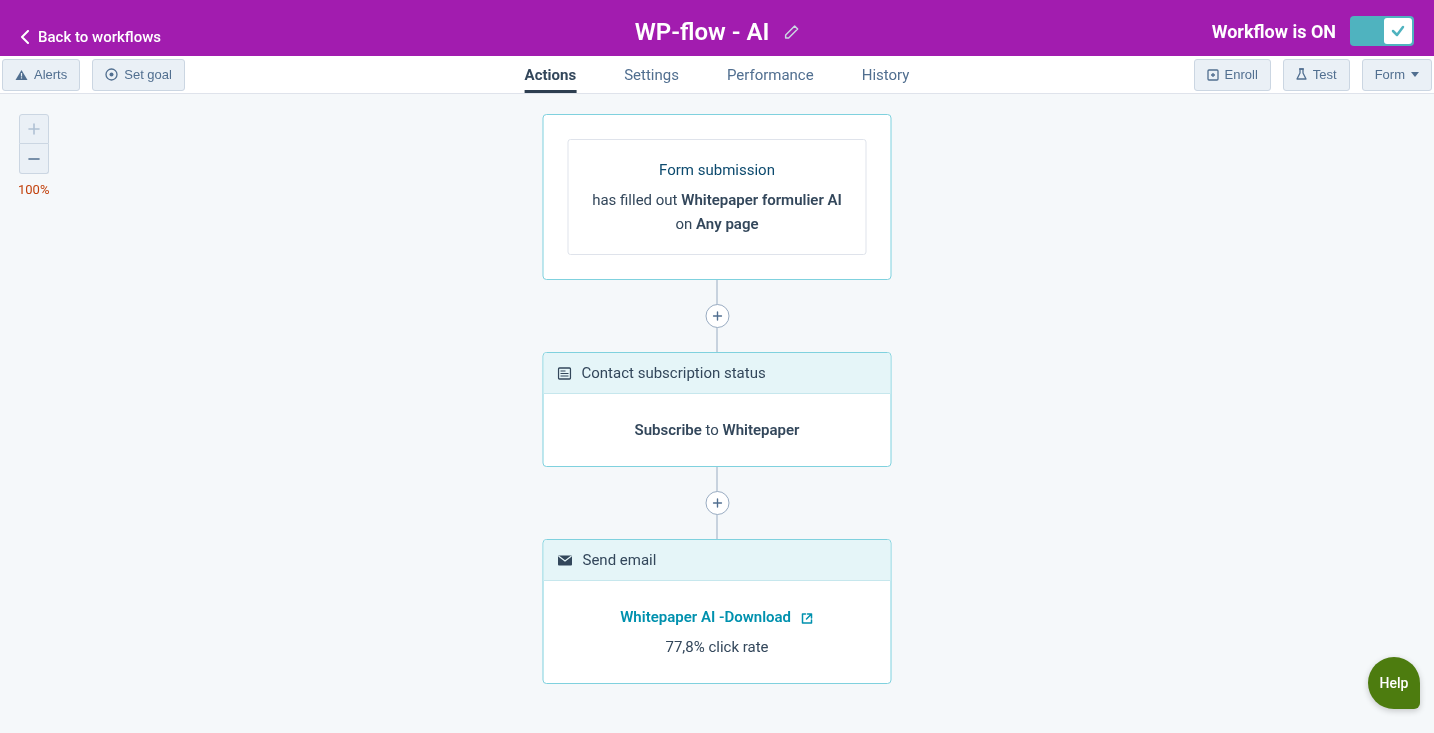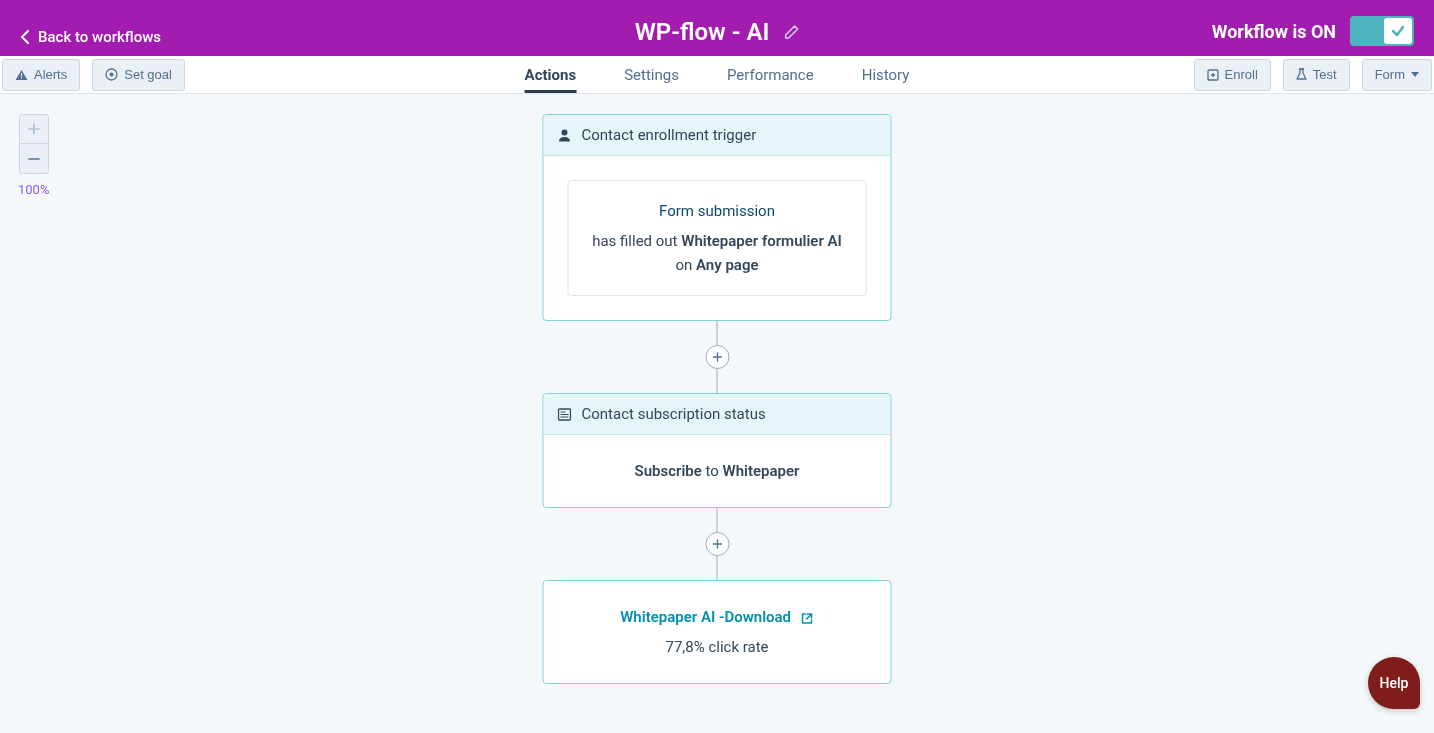--- a/index.html
+++ b/index.html
@@ -148,21 +148,21 @@
   color: #516f90;
   display: flex;
   align-items: center;
   justify-content: center;
   font-size: 18px;
   cursor: pointer;
 }
 .zoom-btn:first-child { border-radius: 3px 3px 0 0; }
 .zoom-btn:nth-child(2) { border-radius: 0 0 3px 3px; border-top: none; }
 .zoom-btn.disabled { color: #b0c1d4; cursor: default; }
-.zoom-label { margin-top: 8px; font-size: 13px; color: #8b5cf6; }
+.zoom-label { margin-top: 8px; font-size: 13px; color: #c2410c; }
 .flow {
   position: absolute;
   left: 50%;
   transform: translateX(-50%);
   top: 20px;
   display: flex;
   flex-direction: column;
   align-items: center;
 }
 .node {
@@ -218,21 +218,21 @@
   position: relative;
 }
 .link-text { color: #0091ae; font-weight: 600; cursor: pointer; }
 .help-btn {
   position: absolute;
   right: 14px;
   bottom: 14px;
   width: 52px;
   height: 52px;
   border-radius: 26px 26px 6px 26px;
-  background: #7f1d1d;
+  background: #4d7c0f;
   color: #fff;
   display: flex;
   align-items: center;
   justify-content: center;
   font-size: 14px;
   font-weight: 500;
   cursor: pointer;
   box-shadow: 0 2px 6px rgba(0,0,0,0.2);
 }
 .icon { display: inline-flex; }
@@ -347,29 +347,20 @@
       <svg width="12" height="12" viewBox="0 0 12 12">
           <path d="M1 6 L11 6" stroke="currentColor" stroke-width="1.6" stroke-linecap="round"></path>
         </svg>
     </div>
     <div class="zoom-label">100%</div>
   </div>
 
   <div class="flow">
 
     <div class="node">
-      <div class="node-header">
-        <span class="icon">
-          <svg width="14" height="14" viewBox="0 0 14 14">
-              <circle cx="7" cy="4.5" r="3" fill="#33475b"></circle>
-              <path d="M1.5 13.5 Q1.5 9 7 9 Q12.5 9 12.5 13.5 Z" fill="#33475b"></path>
-            </svg>
-        </span>
-        <span>Contact enrollment trigger</span>
-      </div>
       <div class="node-body">
         <div class="inner-card">
           <div class="muted">Form submission</div>
           <div style="margin-top:6px;">
             <span>has filled out </span><strong>Whitepaper formulier AI</strong><br>
             <span> on </span><strong>Any page</strong>
           </div>
         </div>
       </div>
     </div>
@@ -399,20 +390,29 @@
 
     <div class="connector"></div>
     <div class="add-btn">
       <svg width="10" height="10" viewBox="0 0 10 10">
           <path d="M5 1 L5 9 M1 5 L9 5" stroke="#516f90" stroke-width="1.4" stroke-linecap="round"></path>
         </svg>
     </div>
     <div class="connector"></div>
 
     <div class="node">
+      <div class="node-header">
+        <span class="icon">
+          <svg width="15" height="11" viewBox="0 0 15 11">
+              <rect x="0.5" y="0.5" width="14" height="10" rx="1" fill="#33475b"></rect>
+              <path d="M1 1 L7.5 6 L14 1" stroke="#e5f5f8" stroke-width="1.2" fill="none"></path>
+            </svg>
+        </span>
+        <span>Send email</span>
+      </div>
       <div class="node-body">
         <div>
           <span class="link-text">Whitepaper AI -Download</span>
           <span class="icon" style="margin-left:6px; vertical-align:middle;">
             <svg width="13" height="13" viewBox="0 0 13 13">
                 <path d="M5 2 L2 2 L2 11 L11 11 L11 8 M7 2 L11 2 L11 6 M11 2 L6 7" stroke="#0091ae" stroke-width="1.5" fill="none" stroke-linecap="round" stroke-linejoin="round"></path>
               </svg>
           </span>
         </div>
         <div style="margin-top:6px;">77,8% click rate</div>

